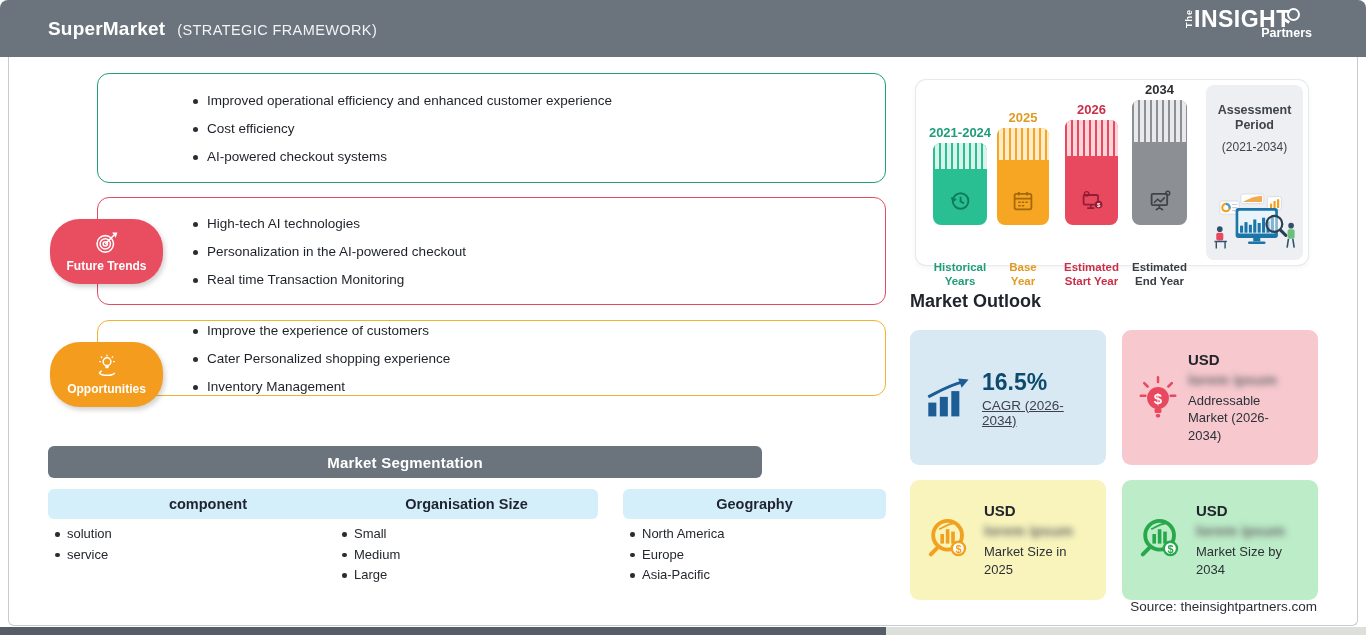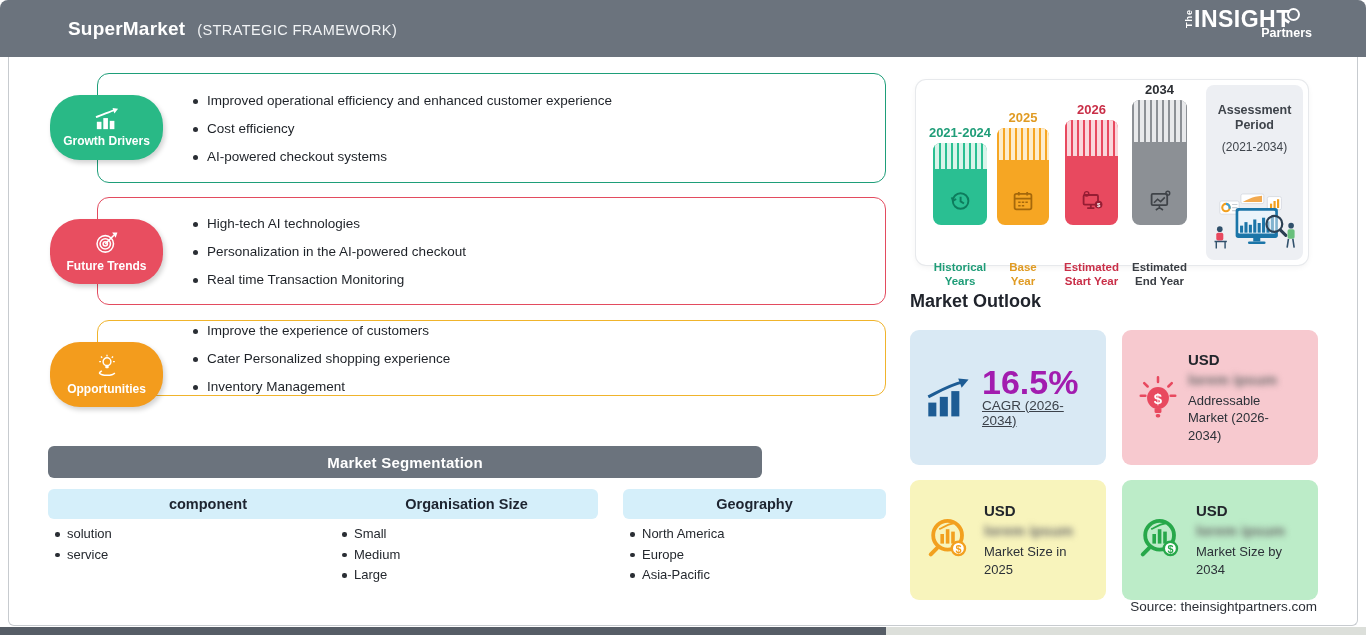--- a/index.html
+++ b/index.html
@@ -3,21 +3,21 @@
 <meta charset="utf-8">
 <style>
   * { margin:0; padding:0; box-sizing:border-box; }
   html,body { background:#fff; }
   body { font-family:"Liberation Sans", sans-serif; }
   #stage { position:relative; width:1366px; height:635px; background:#fff; overflow:hidden; }
 
   
   .header { position:absolute; left:0; top:0; width:1366px; height:57px;
             background:#6b737d; border-radius:8px 8px 0 0;
-            display:flex; align-items:center;padding-left:20px; }
+            display:flex; align-items:center; }
   .header-titles { display:flex; align-items:baseline; gap:12px; margin-left:48px; }
   .header-title { color:#fff; font-size:19px; font-weight:bold; letter-spacing:.2px; }
   .header-sub { color:#f1f3f5; font-size:14.5px; letter-spacing:.4px; }
   .logo { position:absolute; right:52px; top:8px; width:130px; height:42px; color:#fff; }
   .logo-row { display:flex; align-items:flex-end; }
   .logo-the { font-size:9px; font-weight:bold; transform:rotate(-90deg) translate(2px,0); transform-origin:center; letter-spacing:1px; width:10px; }
   .logo-insight { font-size:23px; font-weight:bold; letter-spacing:.5px; line-height:22px; }
   .logo-ring { width:13px; height:13px; border:2.5px solid #fff; border-radius:50%; position:relative; top:-9px; left:-4px; }
   .logo-ring::after { content:""; position:absolute; width:8px; height:2.5px; background:#fff; left:-7px; top:9px; transform:rotate(32deg); }
   .logo-partners { font-size:12.5px; font-weight:bold; text-align:right; margin-top:-4px; margin-right:2px; }
@@ -92,21 +92,21 @@
 
   
   .outlook-title { position:absolute; left:910px; top:291px; font-size:18px; font-weight:bold; color:#20242c; }
   .card { position:absolute; border-radius:9px; display:flex; align-items:center; }
   #card-cagr  { left:910px;  top:330px; width:196px; height:135px; background:#d9e9f4; }
   #card-pink  { left:1122px; top:330px; width:196px; height:135px; background:#f7c9cf; }
   #card-yellow{ left:910px;  top:480px; width:196px; height:120px; background:#f8f4bc; }
   #card-green { left:1122px; top:480px; width:196px; height:120px; background:#bcecc8; }
   .card .cicon { flex:0 0 auto; margin-left:16px; }
   .card .ctext { margin-left:10px; margin-right:10px; }
-  .cagr-value { font-size:34px; font-weight:bold; color:#a21caf; line-height:28px; }
+  .cagr-value { font-size:23px; font-weight:bold; color:#0c4a6e; line-height:28px; }
   .cagr-label { font-size:13.5px; color:#3c424a; margin-top:2px;text-decoration:underline; }
   .usd { font-size:15px; font-weight:bold; color:#22262c; }
   .blurred { font-size:15px; font-weight:bold; color:#6b6b6b; filter:blur(3px); margin:3px 0 4px 0; white-space:nowrap; }
   .card-label { font-size:13px; color:#2c3138; line-height:17.5px; max-width:105px; }
 
   .source { position:absolute; right:49px; top:599px; font-size:13.5px; color:#2b2f36; }
 </style>
 </head>
 <body>
 
@@ -128,30 +128,20 @@
   </div>
 
   <div class="frame"></div>
 
   <div class="sect-box" id="box-growth">
     <ul>
       <li>Improved operational efficiency and enhanced customer experience</li>
       <li>Cost efficiency</li>
       <li>AI-powered checkout systems</li>
     </ul>
-  </div>
-  <div class="badge" id="badge-growth">
-    <svg width="30" height="24" viewBox="0 0 32 26">
-      <rect x="5" y="16" width="5" height="8" fill="#fff"></rect>
-      <rect x="12" y="12" width="5" height="12" fill="#fff"></rect>
-      <rect x="19" y="15" width="5" height="9" fill="#fff"></rect>
-      <path d="M4 11 C 11 9 18 5 25 3" stroke="#fff" stroke-width="2" fill="none"></path>
-      <path d="M22 1 L28 2 L24 7 Z" fill="#fff"></path>
-    </svg>
-    <span>Growth Drivers</span>
   </div>
 
   <div class="sect-box" id="box-trends">
     <ul>
       <li>High-tech AI technologies</li>
       <li>Personalization in the AI-powered checkout</li>
       <li>Real time Transaction Monitoring</li>
     </ul>
   </div>
   <div class="badge" id="badge-trends">

